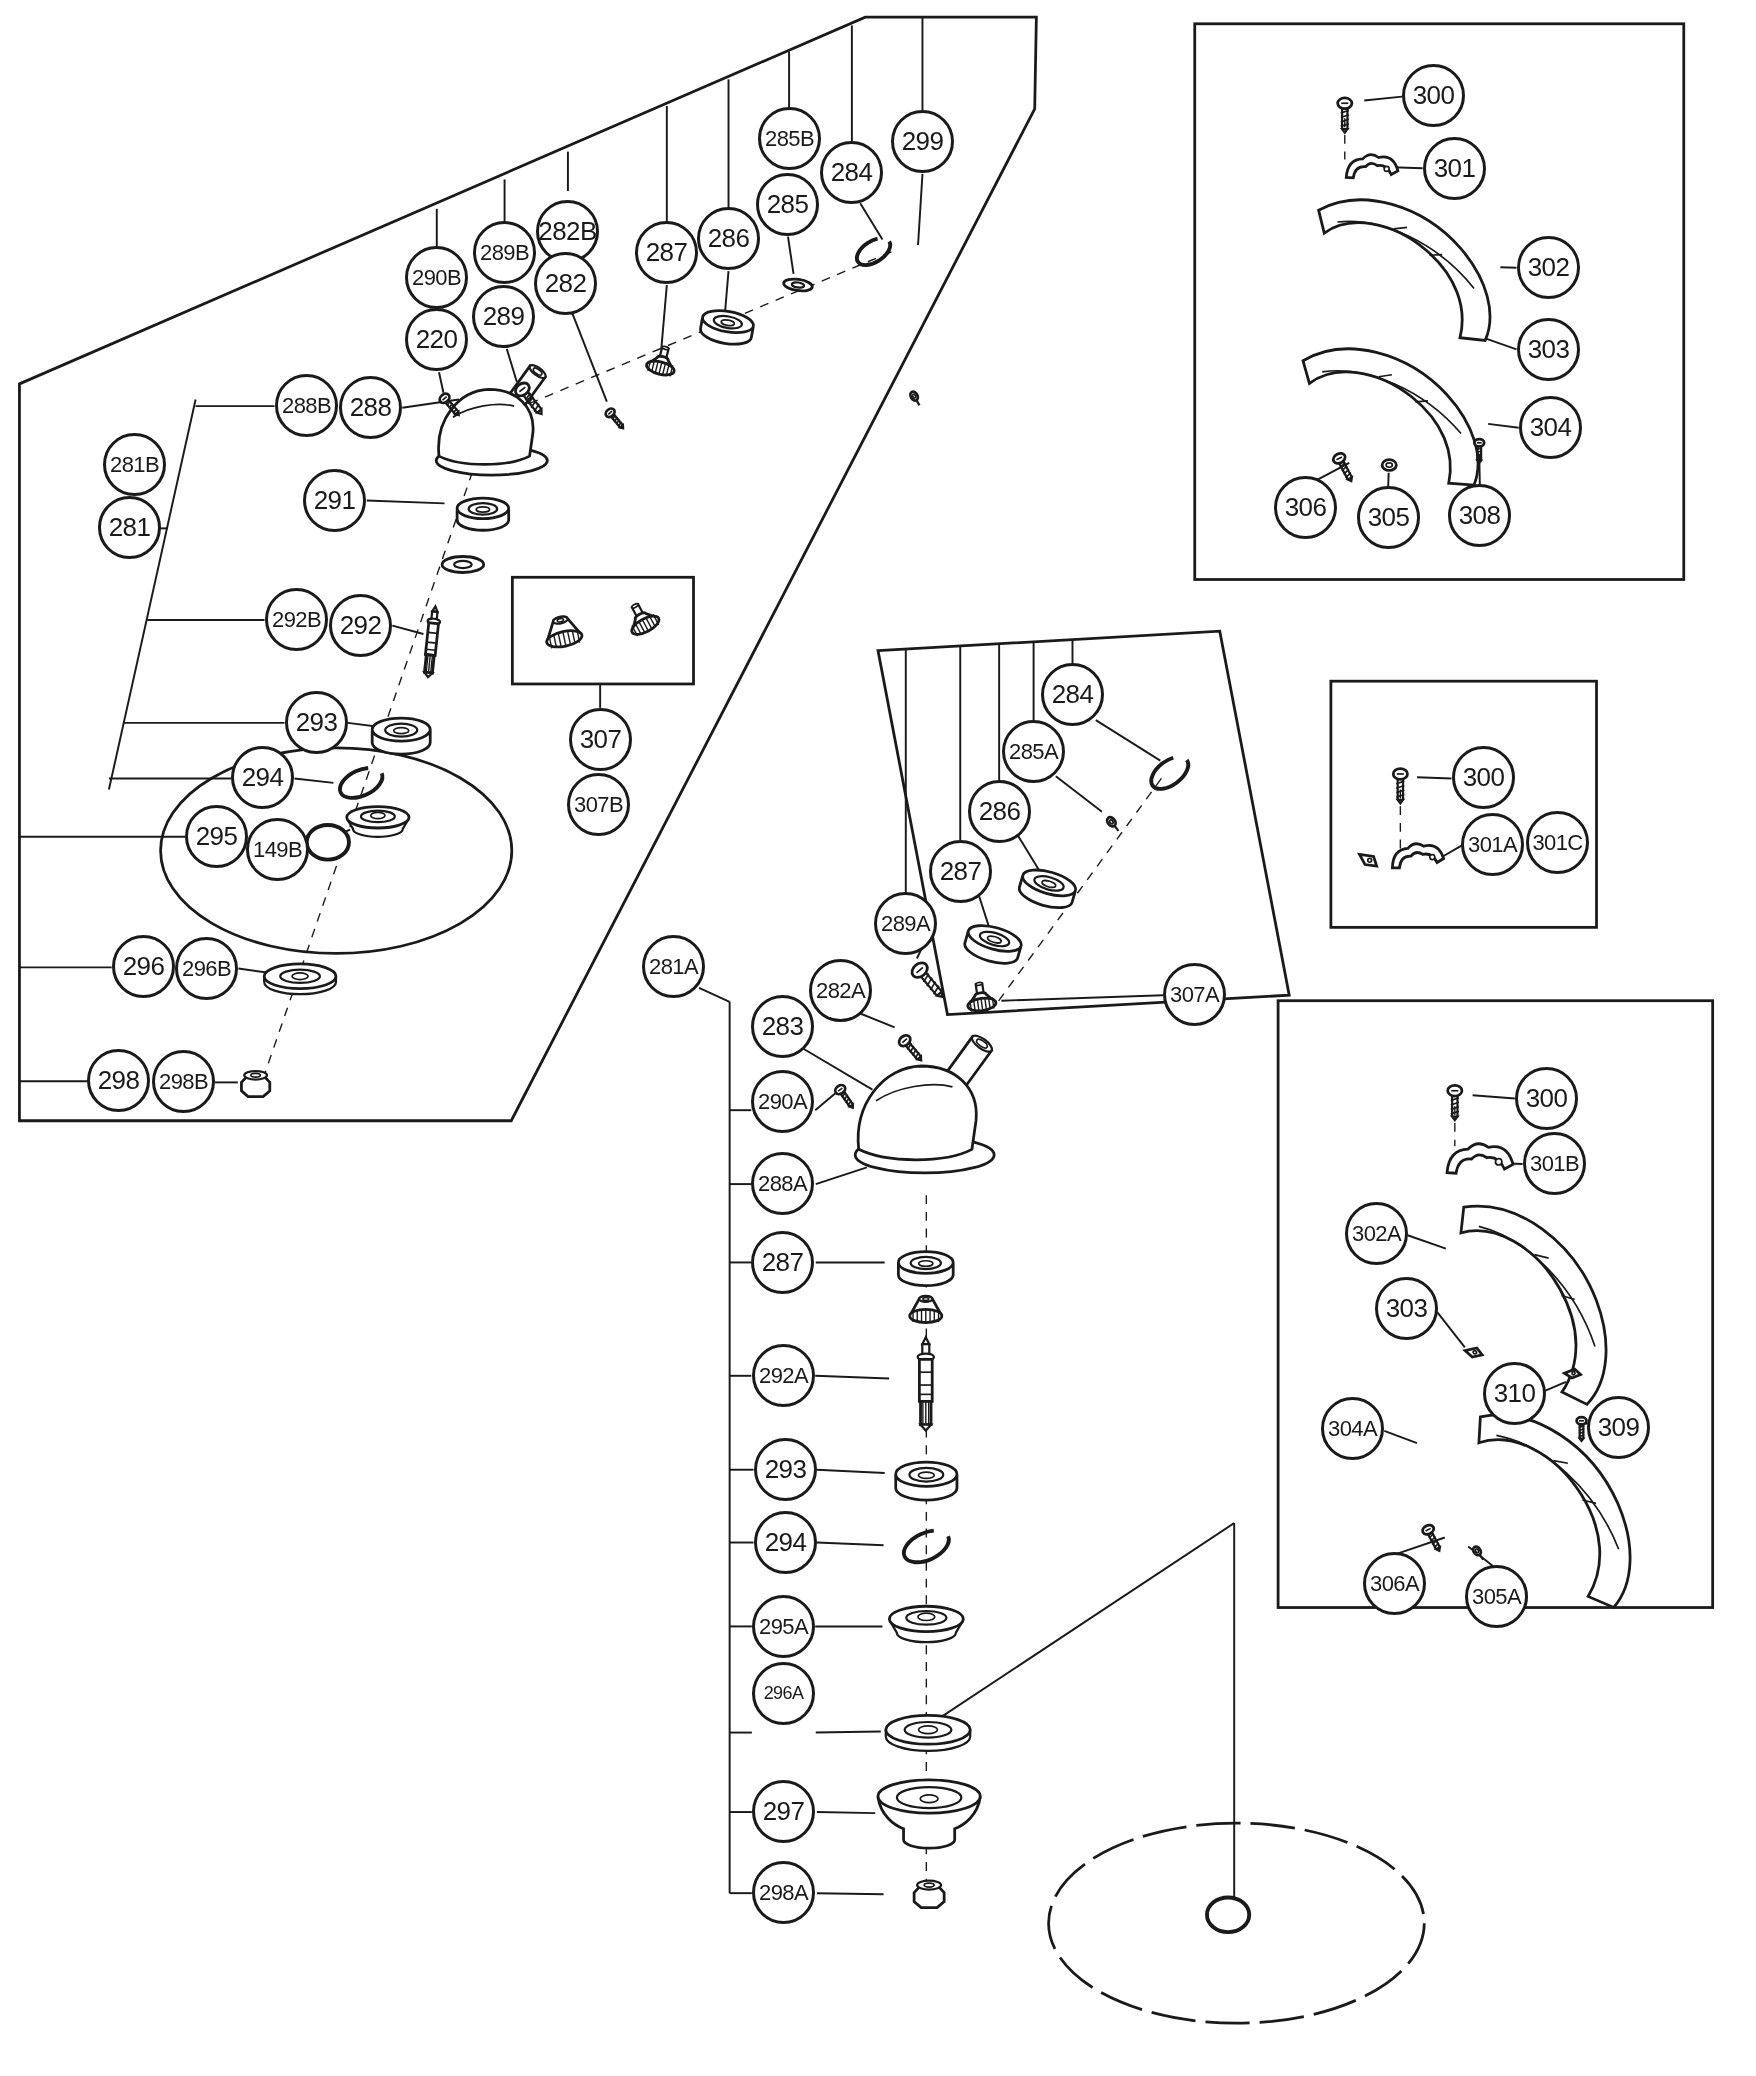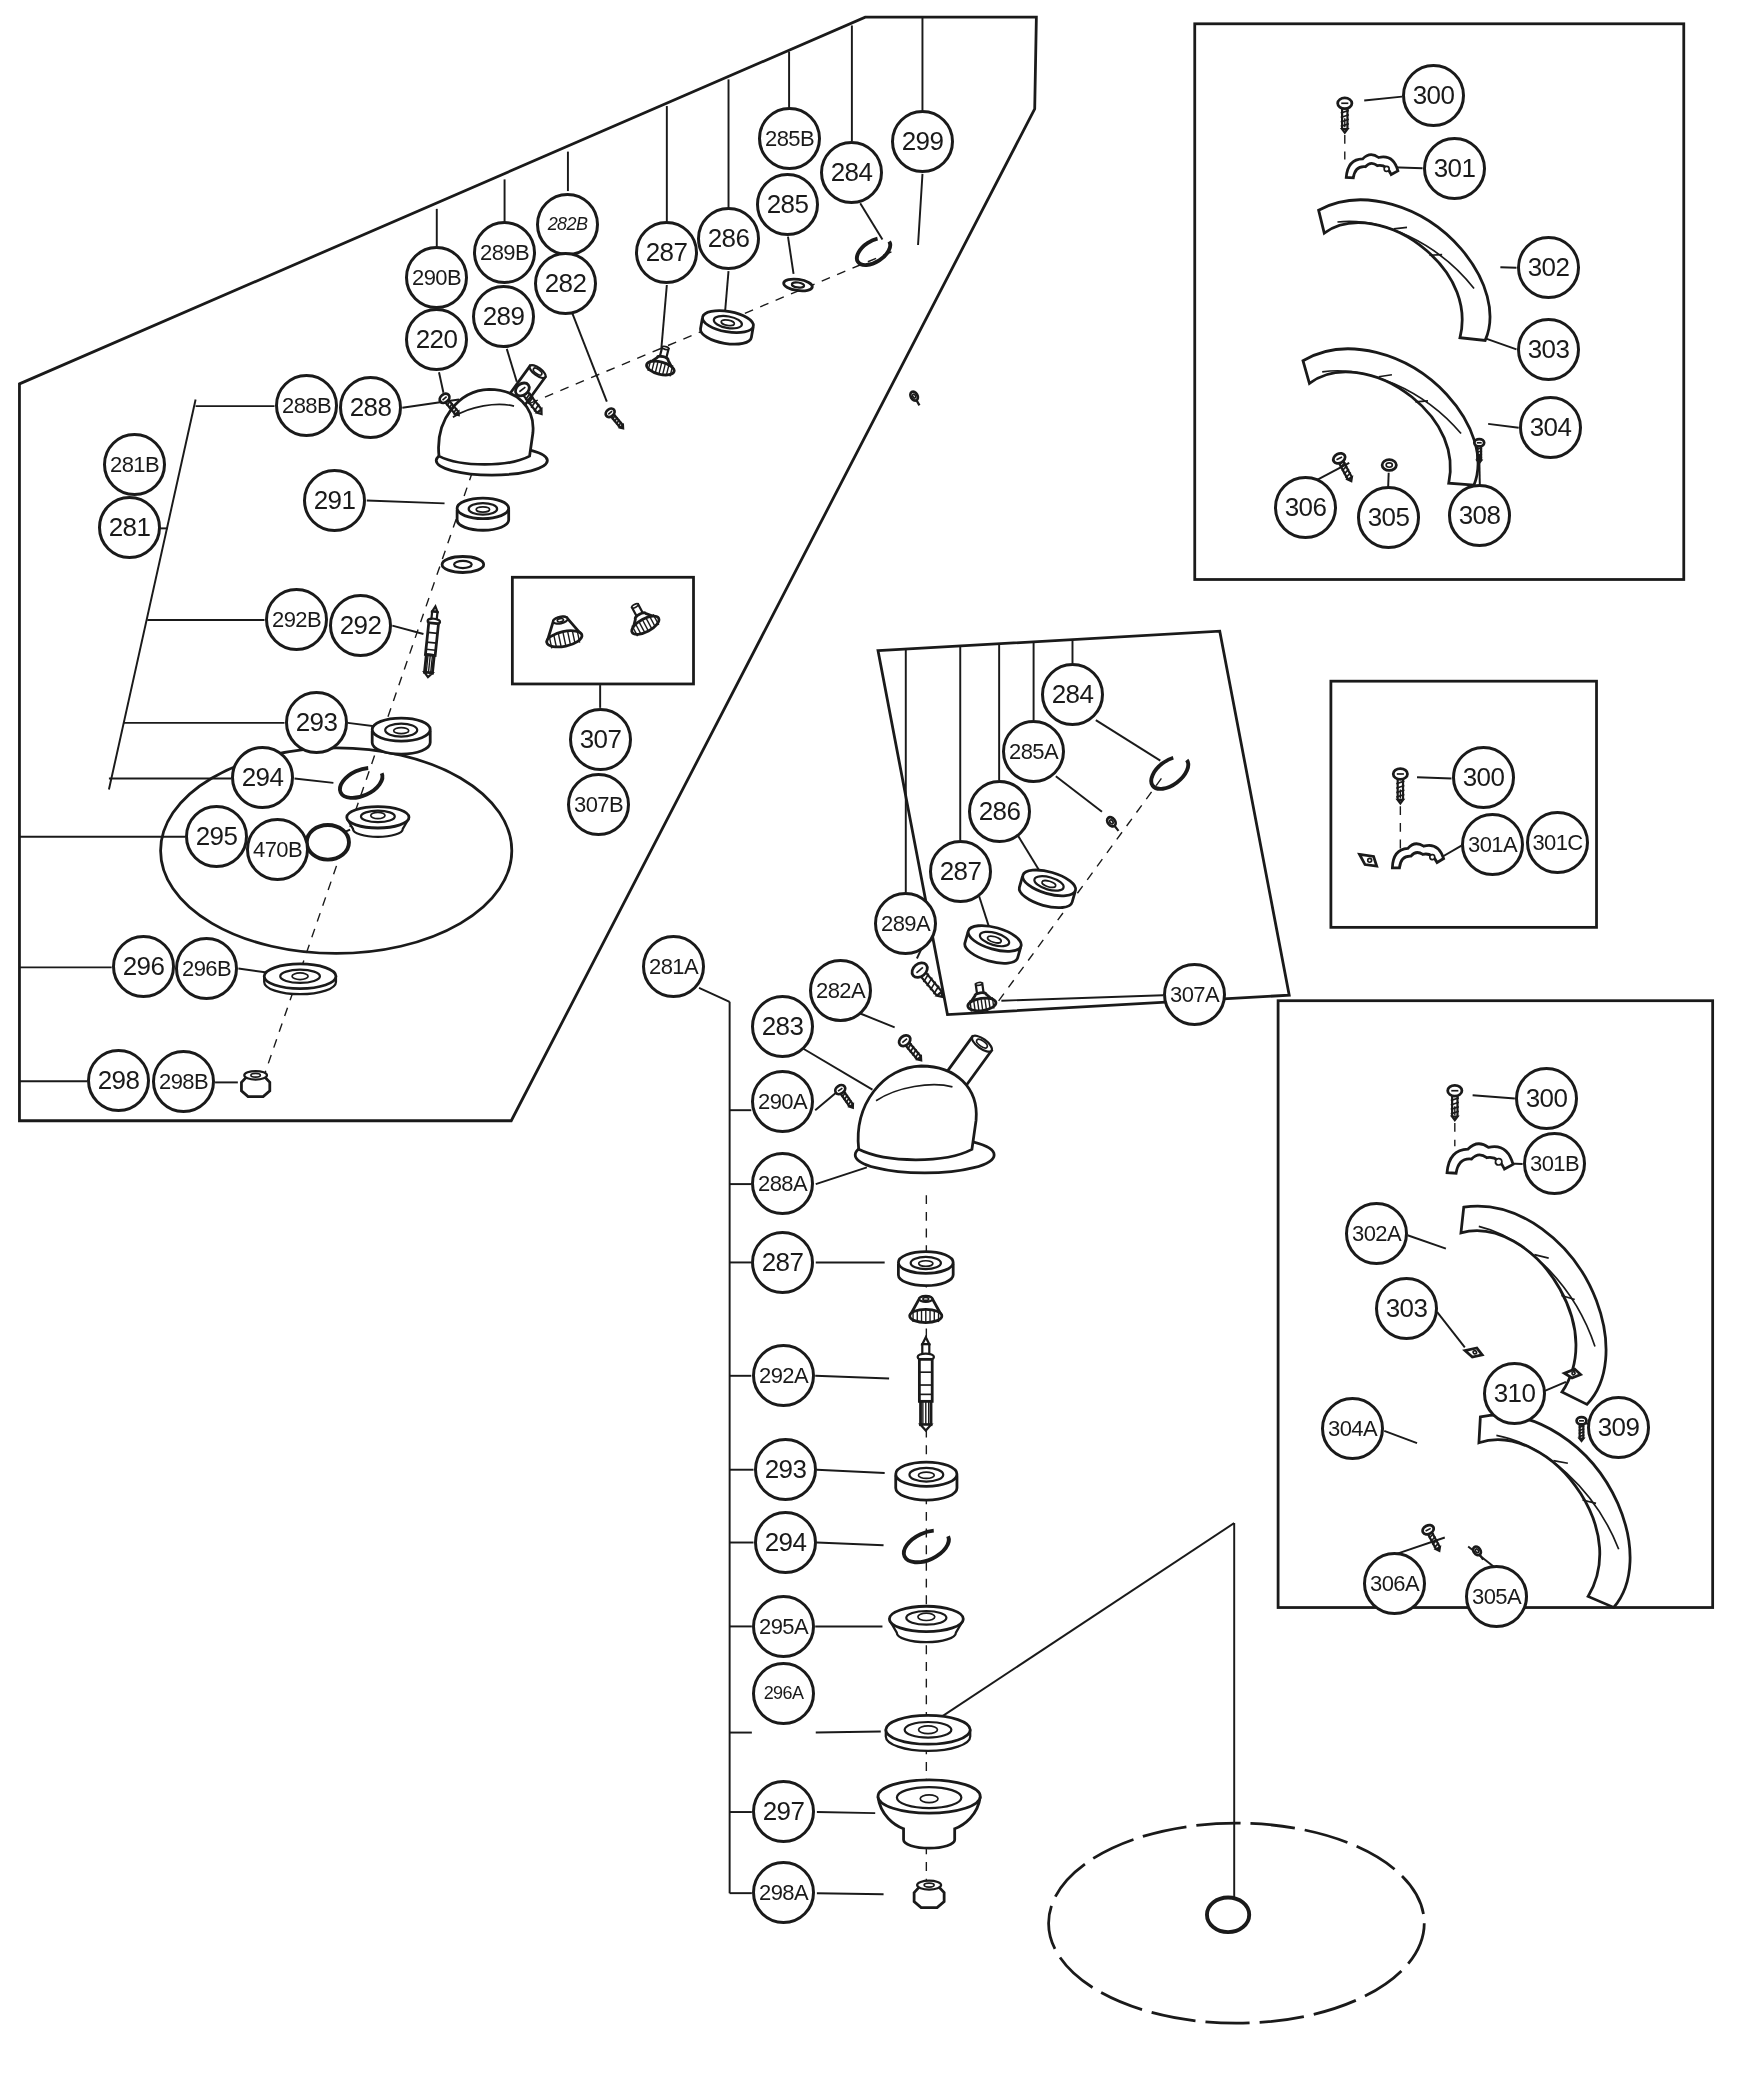--- a/index.html
+++ b/index.html
@@ -566,21 +566,21 @@
       </div>
       <div class="callout" style="left: 405px; top: 308px; height: 63px; width: 63px; font-size: 26px;">
         <span>220</span>
       </div>
       <div class="callout" style="left: 473px; top: 221px; height: 63px; width: 63px; font-size: 22px;">
         <span>289B</span>
       </div>
       <div class="callout" style="left: 472px; top: 285px; height: 63px; width: 63px; font-size: 26px;">
         <span>289</span>
       </div>
-      <div class="callout" style="left: 536px; top: 193px; height: 63px; width: 63px; font-size: 18px; font-style: italic;">
+      <div class="callout" style="left: 536px; top: 200px; height: 63px; width: 63px; font-size: 26px;">
         <span>282B</span>
       </div>
       <div class="callout" style="left: 534px; top: 252px; height: 63px; width: 63px; font-size: 26px;">
         <span>282</span>
       </div>
       <div class="callout" style="left: 635px; top: 221px; height: 63px; width: 63px; font-size: 26px;">
         <span>287</span>
       </div>
       <div class="callout" style="left: 697px; top: 207px; height: 63px; width: 63px; font-size: 26px;">
         <span>286</span>
@@ -621,21 +621,21 @@
       <div class="callout" style="left: 285px; top: 691px; height: 63px; width: 63px; font-size: 26px;">
         <span>293</span>
       </div>
       <div class="callout" style="left: 231px; top: 746px; height: 63px; width: 63px; font-size: 26px;">
         <span>294</span>
       </div>
       <div class="callout" style="left: 185px; top: 805px; height: 63px; width: 63px; font-size: 26px;">
         <span>295</span>
       </div>
       <div class="callout" style="left: 246px; top: 818px; height: 63px; width: 63px; font-size: 22px;">
-        <span>470B</span>
+        <span>149B</span>
       </div>
       <div class="callout" style="left: 112px; top: 935px; height: 63px; width: 63px; font-size: 26px;">
         <span>296</span>
       </div>
       <div class="callout" style="left: 175px; top: 937px; height: 63px; width: 63px; font-size: 22px;">
         <span>296B</span>
       </div>
       <div class="callout" style="left: 87px; top: 1049px; height: 63px; width: 63px; font-size: 26px;">
         <span>298</span>
       </div>

